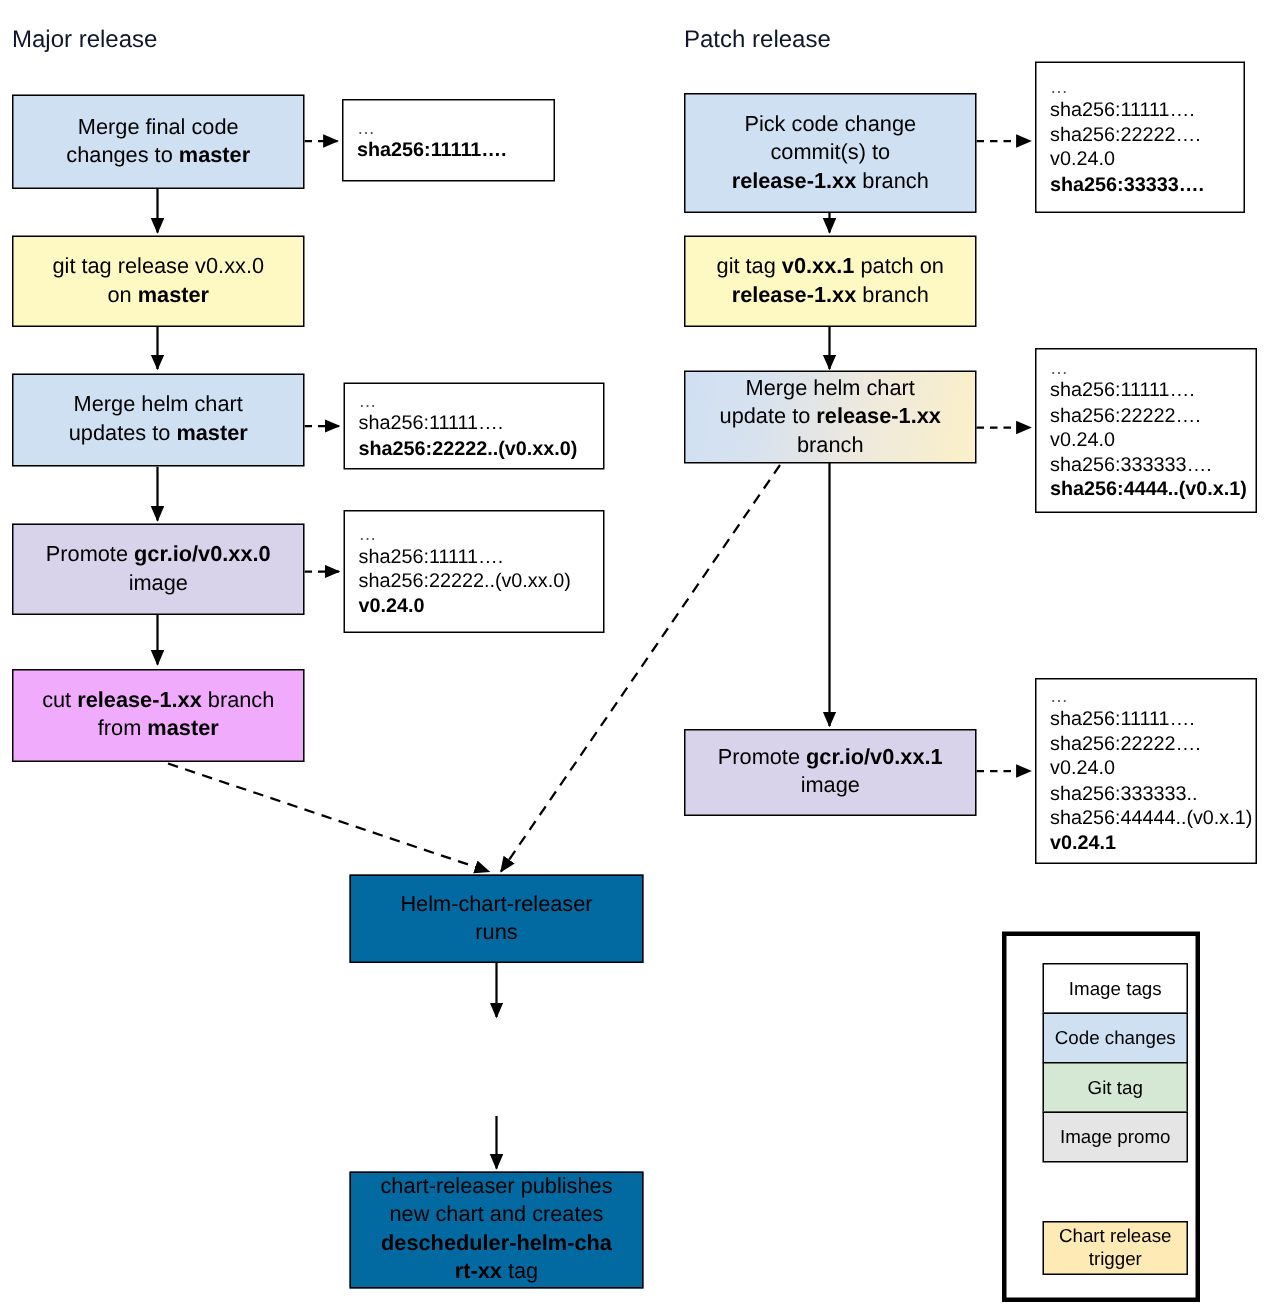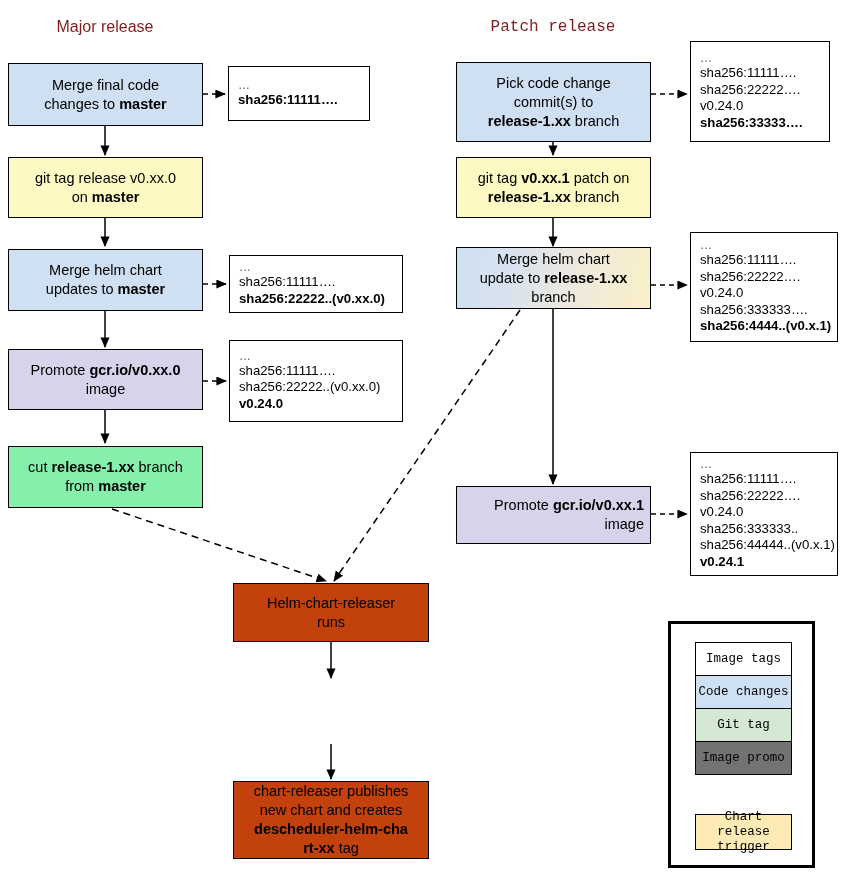--- a/index.html
+++ b/index.html
@@ -11,22 +11,22 @@
   #canvas{
     position:relative;
     width:853px;
     height:875px;
     background:#ffffff;
     overflow:hidden;
   }
   .col-title{
     position:absolute;
     font-size:16px;
-    color:#7f1d1d;
-    text-align:center;
+    color:#0f172a;
+    text-align:left;
     white-space:nowrap;
   }
   .node{
     position:absolute;
     box-sizing:border-box;
     border:1px solid #000000;
     display:flex;
     align-items:center;
     justify-content:center;
     text-align:center;
@@ -54,22 +54,22 @@
   .tagbox .line.bold{font-weight:bold;}
   .tagbox .line.ellipsis{
     letter-spacing:1px;
     font-size:12px;
     line-height:13px;
     color:#555;
   }
   .blue{background:#cfe0f3;}
   .green{background:#fef9c3;}
   .purple{background:#d8d2ea;}
-  .yellow{background:#86efac;}
-  .red{background:#c2410c;text-align:center;}
+  .yellow{background:#f0abfc;}
+  .red{background:#0369a1;text-align:center;}
   .grad-blue-yellow{
     background:linear-gradient(100deg,#cfe0f3 0%,#d8e2ee 28%,#eee9dd 62%,#fbf0c8 100%);
   }
   .legend-outer{
     position:absolute;
     box-sizing:border-box;
     border:3px solid #000000;
     background:#ffffff;
   }
   .legend-inner{
@@ -134,21 +134,21 @@
     <line x1="651" y1="514" x2="687" y2="514" stroke="#000" stroke-width="1.5" stroke-dasharray="5,4" marker-end="url(#arrowd)"></line>
 
     <line x1="112" y1="509" x2="326" y2="581" stroke="#000" stroke-width="1.5" stroke-dasharray="7,5" marker-end="url(#arrowd)"></line>
     <line x1="520" y1="310" x2="334" y2="581" stroke="#000" stroke-width="1.5" stroke-dasharray="7,5" marker-end="url(#arrowd)"></line>
 
     <line x1="331" y1="642" x2="331" y2="678" stroke="#000" stroke-width="1.5" marker-end="url(#arrow)"></line>
     <line x1="331" y1="744" x2="331" y2="779" stroke="#000" stroke-width="1.5" marker-end="url(#arrow)"></line>
   </svg>
 
   <div class="col-title" style="left:8px;top:18px;width:194px;">Major release</div>
-  <div class="col-title" style="left:456px;top:18px;width:194px;font-family:Liberation Mono, monospace;">Patch release</div>
+  <div class="col-title" style="left:456px;top:18px;width:194px;">Patch release</div>
 
   <div class="node blue" style="left:8px;top:63px;width:195px;height:63px;">
     <span class="txt">Merge final code<br>changes to <b>master</b></span>
   </div>
 
   <div class="node green" style="left:8px;top:157px;width:195px;height:61px;">
     <span class="txt">git tag release v0.xx.0<br>on <b>master</b></span>
   </div>
 
   <div class="node blue" style="left:8px;top:249px;width:195px;height:62px;">
@@ -186,21 +186,21 @@
   </div>
 
   <div class="node green" style="left:456px;top:157px;width:195px;height:61px;">
     <span class="txt">git tag <b>v0.xx.1</b> patch on<br><b>release-1.xx</b> branch</span>
   </div>
 
   <div class="node grad-blue-yellow" style="left:456px;top:247px;width:195px;height:62px;">
     <span class="txt">Merge helm chart<br>update to <b>release-1.xx</b><br>branch</span>
   </div>
 
-  <div class="node purple" style="left:456px;top:486px;width:195px;height:58px;text-align:right;">
+  <div class="node purple" style="left:456px;top:486px;width:195px;height:58px;">
     <span class="txt">Promote <b>gcr.io/v0.xx.1</b><br>image</span>
   </div>
 
   <div class="tagbox" style="left:690px;top:41px;width:140px;height:101px;">
     <span class="line ellipsis">…</span>
     <span class="line">sha256:11111….</span>
     <span class="line">sha256:22222….</span>
     <span class="line">v0.24.0</span>
     <span class="line bold">sha256:33333….</span>
   </div>
@@ -226,32 +226,32 @@
 
   <div class="node red" style="left:233px;top:583px;width:196px;height:59px;">
     <span class="txt">Helm-chart-releaser<br>runs</span>
   </div>
 
 
   <div class="node red" style="left:233px;top:781px;width:196px;height:78px;">
     <span class="txt">chart-releaser publishes<br>new chart and creates<br><b>descheduler-helm-cha</b><br><b>rt-xx</b> tag</span>
   </div>
 
-  <div class="legend-outer" style="left:668px;top:621px;width:147px;height:247px;font-family:Liberation Mono, monospace;">
+  <div class="legend-outer" style="left:668px;top:621px;width:132px;height:247px;">
     <div class="legend-inner">
       <div class="legend-item legend-h1" style="background:#ffffff;">
         <span>Image tags</span>
       </div>
       <div class="legend-item legend-h1" style="background:#cfe0f3;">
         <span>Code changes</span>
       </div>
       <div class="legend-item legend-h1" style="background:#d5e8d4;">
         <span>Git tag</span>
       </div>
-      <div class="legend-item legend-h1" style="background:#737373;">
+      <div class="legend-item legend-h1" style="background:#e5e5e5;">
         <span>Image promo</span>
       </div>
       <div class="legend-item legend-h2" style="background:#fdeab4;">
         <span>Chart release trigger</span>
       </div>
     </div>
   </div>
 
 </div>
 

